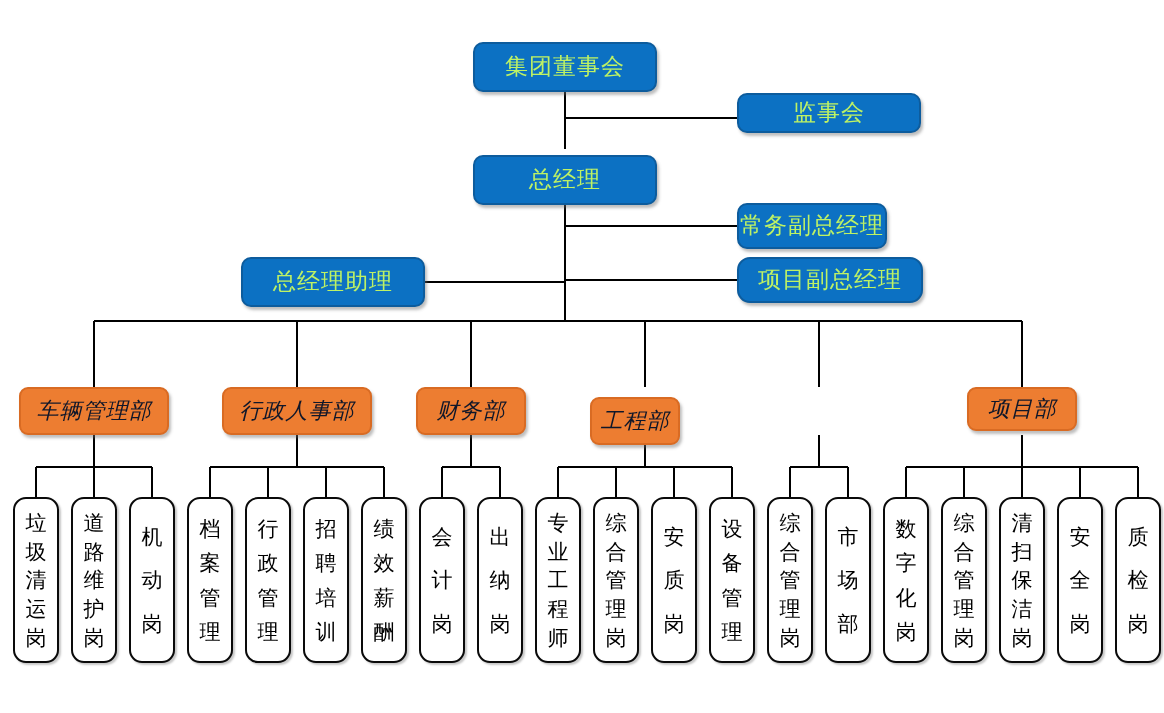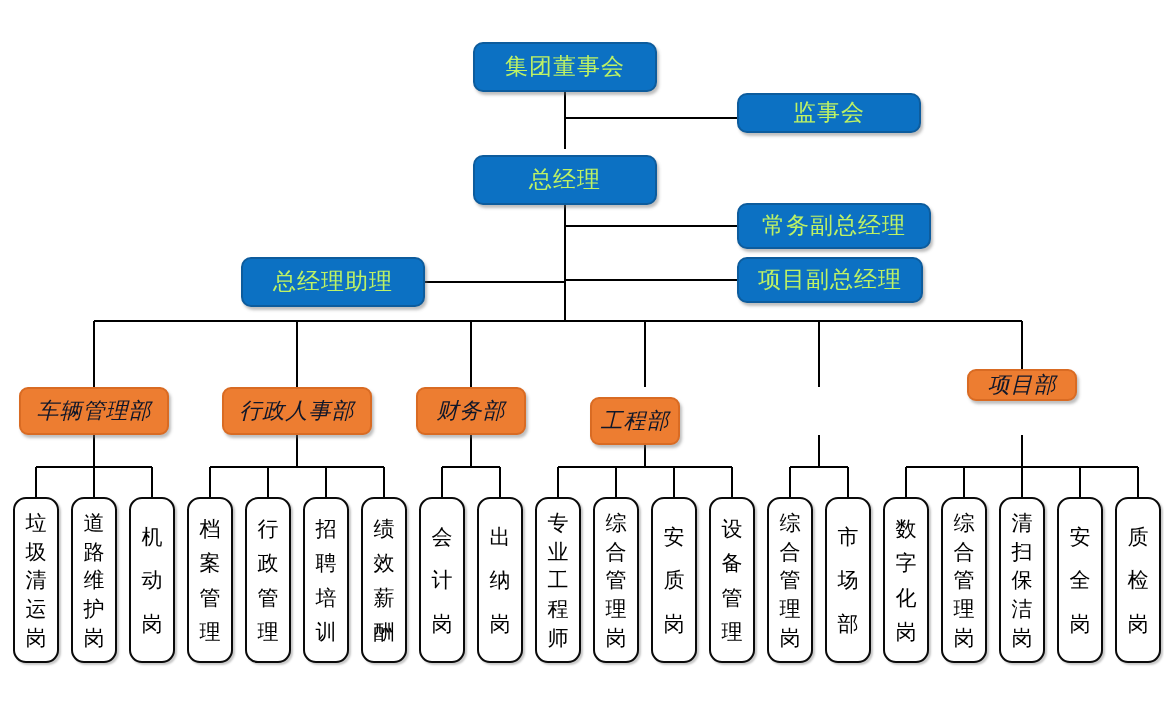--- a/index.html
+++ b/index.html
@@ -75,29 +75,29 @@
       M297 435 V467  M210 467 H384  M210 467 V497  M268 467 V497  M326 467 V497  M384 467 V497
       M471 435 V467  M442 467 H500  M442 467 V497  M500 467 V497
       M645 435 V467  M558 467 H732  M558 467 V497  M616 467 V497  M674 467 V497  M732 467 V497
       M819 435 V467  M790 467 H848  M790 467 V497  M848 467 V497
       M1022 435 V467 M906 467 H1138 M906 467 V497  M964 467 V497  M1022 467 V497 M1080 467 V497 M1138 467 V497"></path>
   </svg>
 
   <div class="node blue" style="left:473px;top:42px;width:184px;height:50px;">集团董事会</div>
   <div class="node blue" style="left:737px;top:93px;width:184px;height:40px;">监事会</div>
   <div class="node blue" style="left:473px;top:149px;width:184px;height:50px;margin-top:6px;">总经理</div>
-  <div class="node blue" style="left:737px;top:203px;width:194px;height:46px;">常务副总经理</div>
+  <div class="node blue" style="left:737px;top:203px;width:150px;height:46px;">常务副总经理</div>
   <div class="node blue" style="left:241px;top:257px;width:184px;height:50px;">总经理助理</div>
-  <div class="node blue" style="left:737px;top:257px;width:186px;height:46px;">项目副总经理</div>
+  <div class="node blue" style="left:737px;top:257px;width:186px;height:46px;border-radius:13px;">项目副总经理</div>
 
   <div class="node orange" style="left:19px;top:387px;width:150px;height:48px;">车辆管理部</div>
   <div class="node orange" style="left:222px;top:387px;width:150px;height:48px;">行政人事部</div>
   <div class="node orange" style="left:416px;top:387px;width:110px;height:48px;">财务部</div>
   <div class="node orange" style="left:590px;top:397px;width:90px;height:48px;">工程部</div>
-  <div class="node orange" style="left:967px;top:369px;width:110px;height:32px;">项目部</div>
+  <div class="node orange" style="left:967px;top:387px;width:110px;height:44px;">项目部</div>
 
   <div class="node leaf" style="left:13px;top:497px;width:46px;height:166px;">
       <span class="vtext">
         <span>垃</span>
         <span>圾</span>
         <span>清</span>
         <span>运</span>
         <span>岗</span>
       </span>
     </div>

